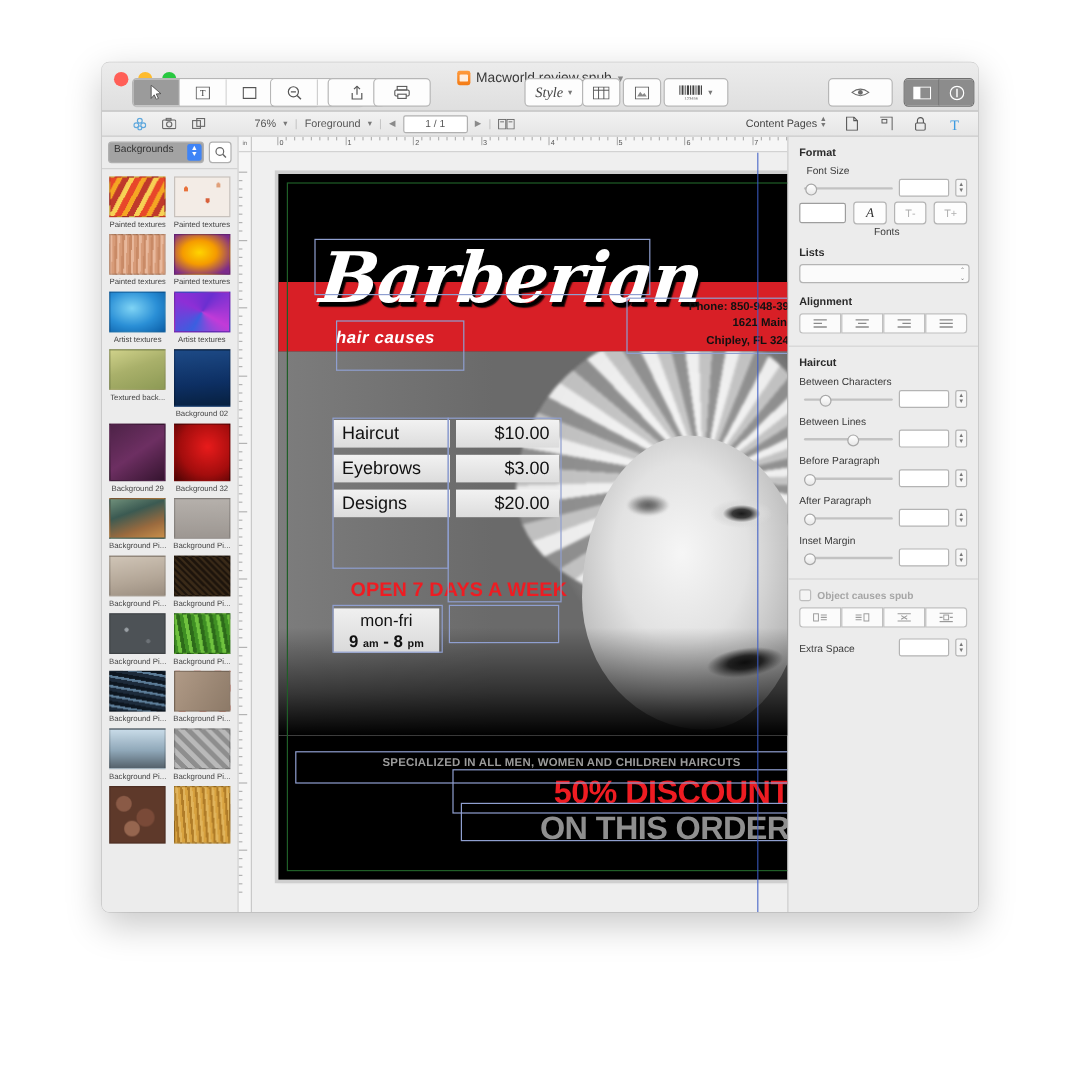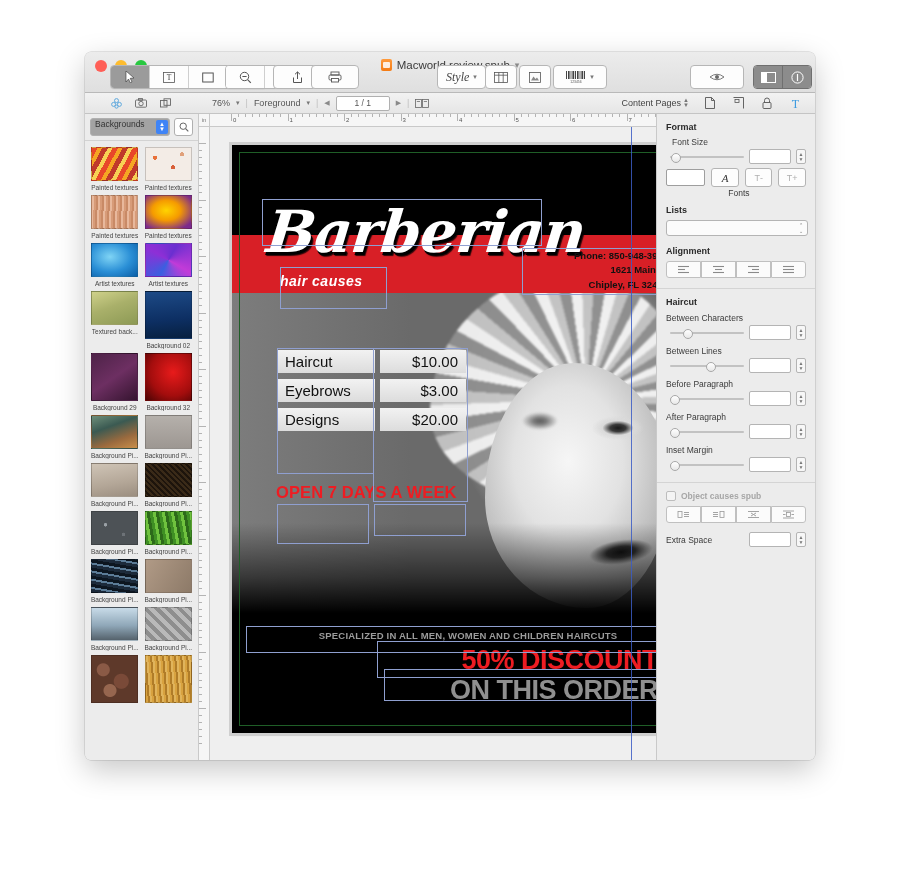--- a/index.html
+++ b/index.html
@@ -249,21 +249,21 @@
   .prow{display:flex;gap:5px;margin-bottom:6px;}
   .pname{
     flex:1;background:linear-gradient(#f2f2f2,#dcdcdc);
     font-size:15px;color:#111;padding:3px 0 3px 7px;
   }
   .pprice{
     width:78px;background:linear-gradient(#f2f2f2,#dcdcdc);
     font-size:15px;color:#111;text-align:right;padding:3px 8px 3px 0;
   }
   .opendays{
-    position:absolute;left:44px;top:338px;z-index:25;
+    position:absolute;left:60px;top:338px;z-index:25;
     font-size:16.5px;font-weight:700;color:#ee1c22;letter-spacing:.1px;
   }
   .hours{position:absolute;left:46px;top:362px;z-index:25;display:flex;gap:8px;}
   .hbox{width:88px;background:linear-gradient(#f0f0f0,#d9d9d9);text-align:center;}
   .hday{font-size:14px;color:#111;padding:2px 0 1px;}
   .htime{font-size:14px;font-weight:700;color:#111;padding:0 0 2px;}
   .htime small{font-size:9px;font-weight:700;}
 
   .speclabel{
     position:absolute;left:46px;top:485px;right:22px;z-index:25;
@@ -865,20 +865,24 @@
                 </div>
                 <div class="prow">
                   <div class="pname">Designs</div>
                   <div class="pprice">$20.00</div>
                 </div>
               </div>
 
             <div class="opendays">OPEN 7 DAYS A WEEK</div>
 
             <div class="hours" id="hours">
+                <div class="hbox">
+                  <div class="hday">mon-fri</div>
+                  <div class="htime">9 <small>am</small> - 8 <small>pm</small></div>
+                </div>
               </div>
 
             <div class="speclabel">SPECIALIZED IN ALL MEN, WOMEN AND CHILDREN HAIRCUTS</div>
             <div class="discount">50% DISCOUNT</div>
             <div class="onorder">ON THIS ORDER</div>
 
             <div class="selbox" style="left:30px;top:54px;width:278px;height:45px;"></div>
             <div class="selbox" style="left:48px;top:122px;width:105px;height:40px;"></div>
             <div class="selbox" style="left:290px;top:103px;width:140px;height:45px;"></div>
             <div class="selbox" style="left:45px;top:203px;width:95px;height:124px;"></div>

